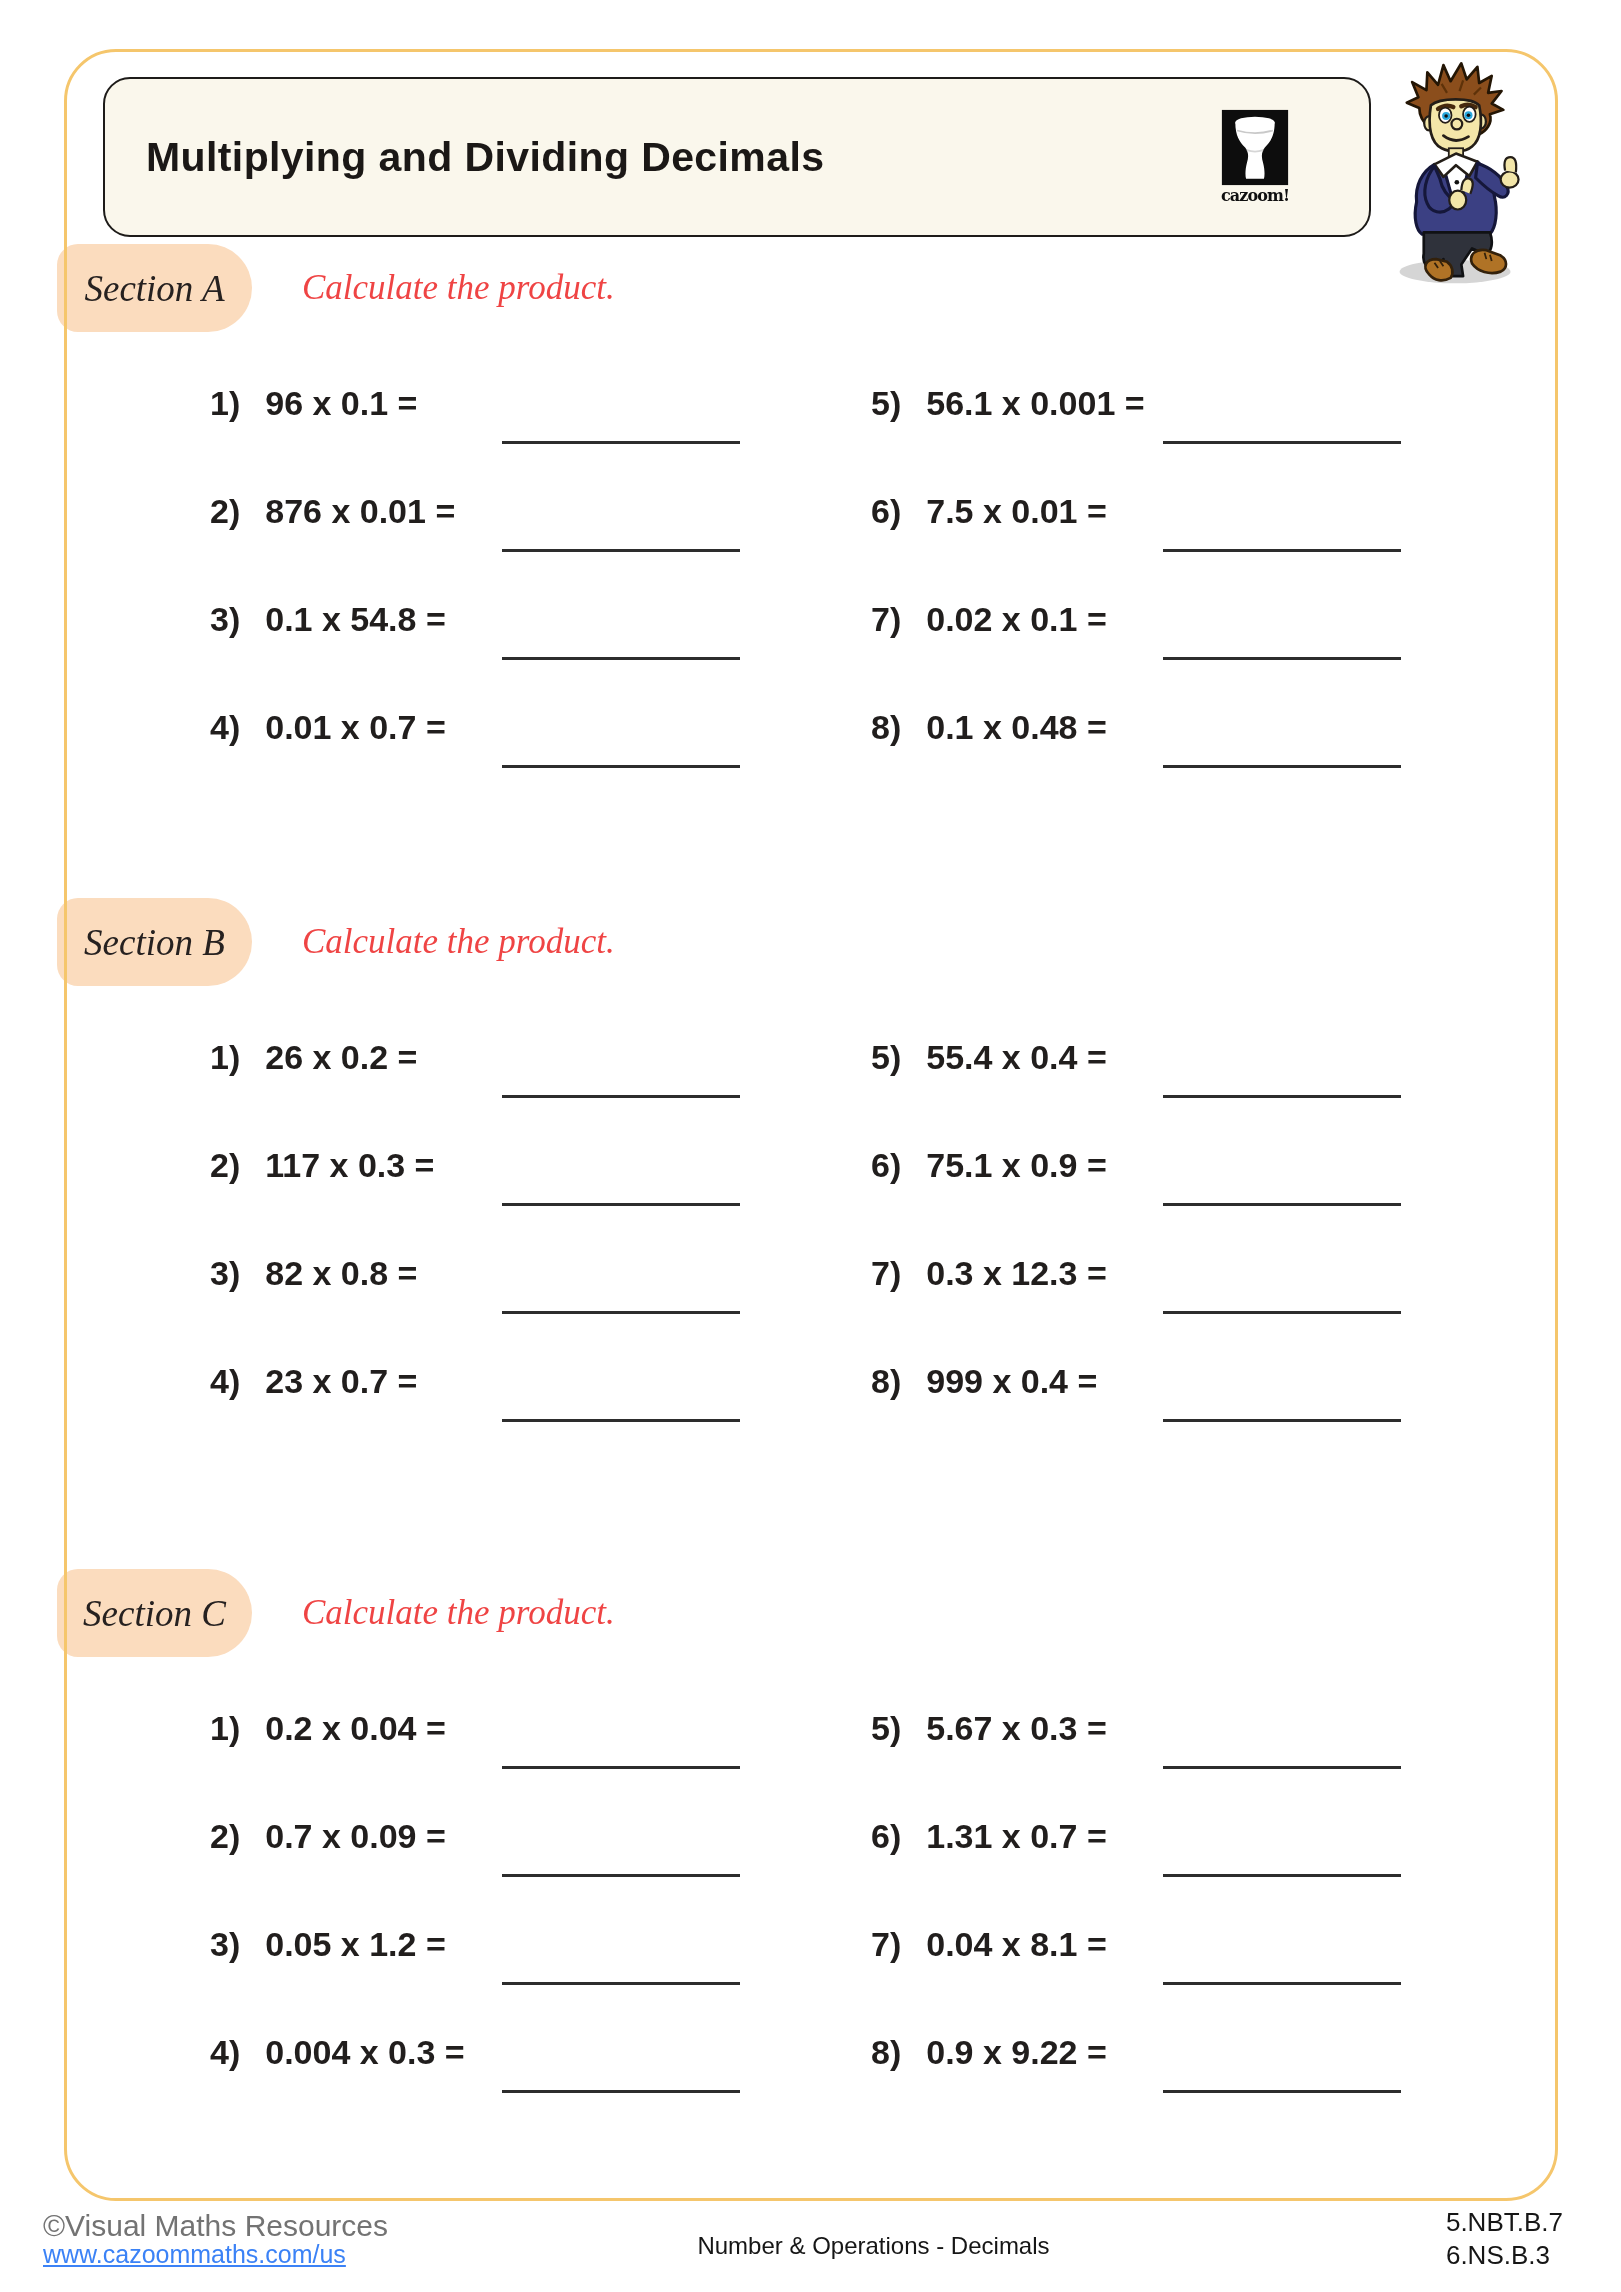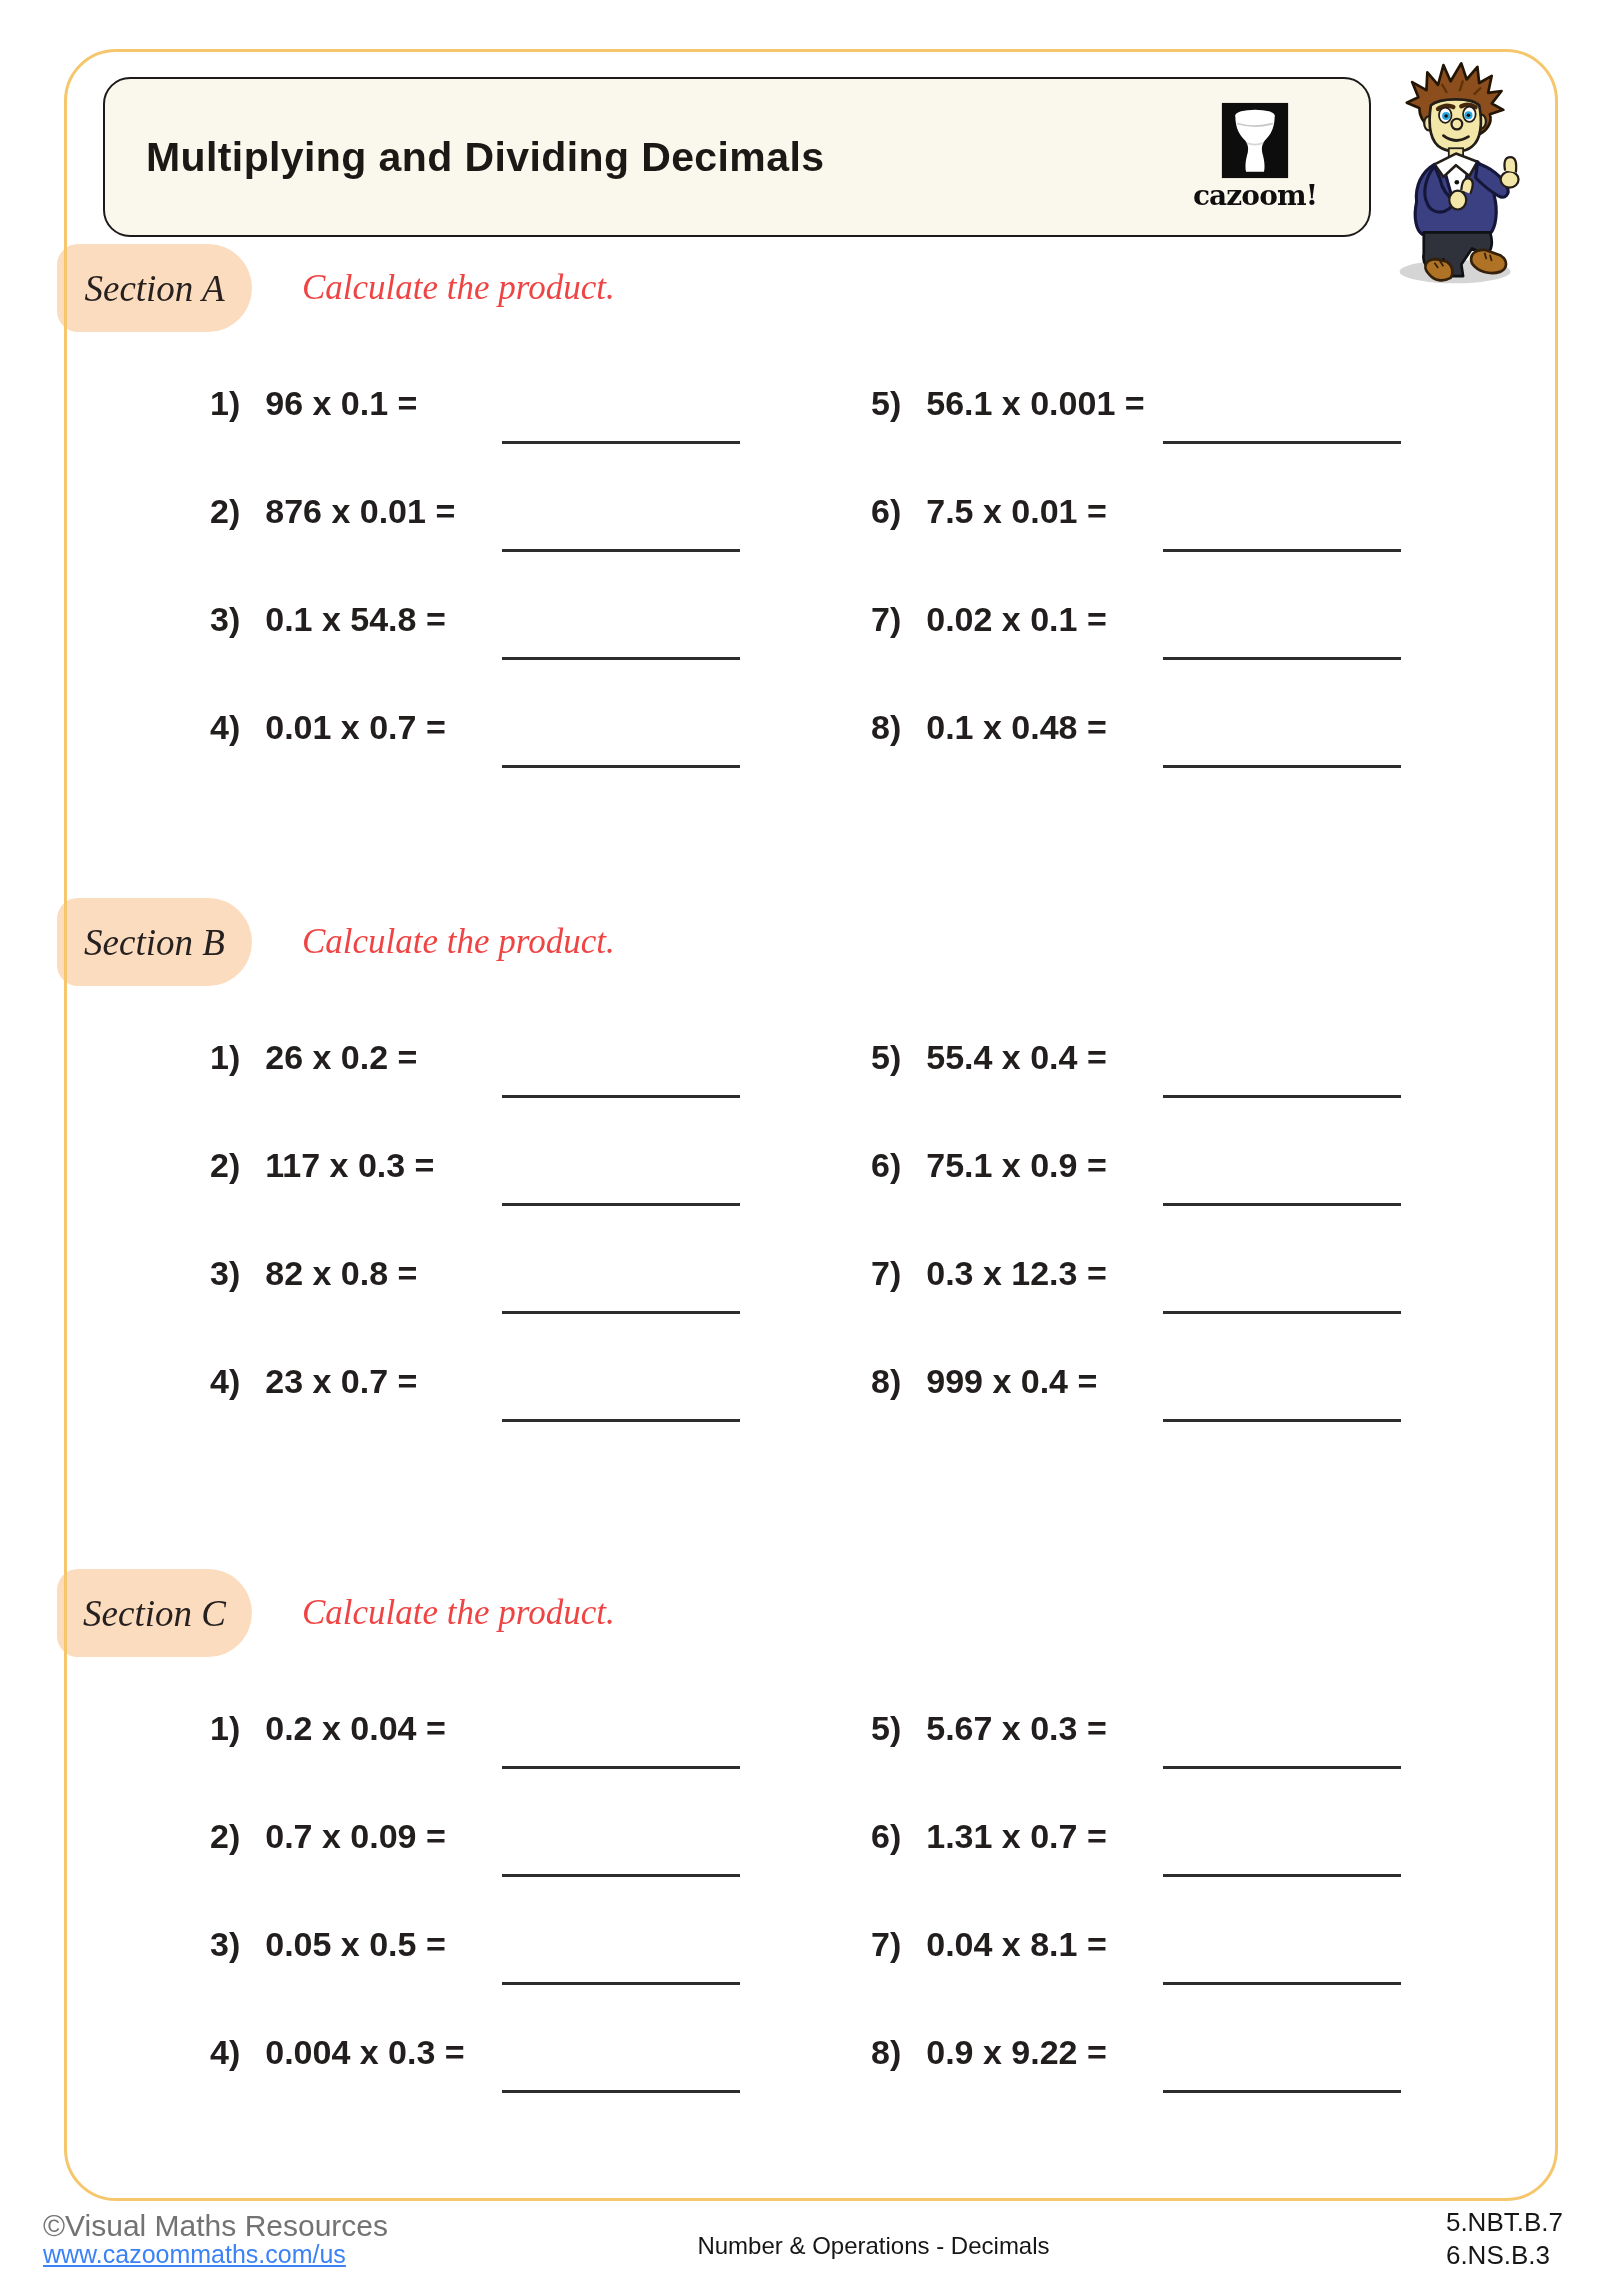--- a/index.html
+++ b/index.html
@@ -17,21 +17,21 @@
     position:absolute;left:103px;top:77px;width:1268px;height:160px;box-sizing:border-box;
     background:#FAF7EC;border:2.7px solid #1d1b19;border-radius:27px;z-index:2;
     display:flex;align-items:center;
   }
   .title-box h1{
     margin:0 0 0 41px;font-size:41px;font-weight:bold;letter-spacing:0.4px;color:#1b1816;flex:1;
   }
   .logo{display:flex;flex-direction:column;align-items:center;margin-right:47px;width:134px;}
   .logo-square svg{display:block;}
   .logo-text{
-    font-family:"DejaVu Serif",serif;font-weight:bold;font-size:28px;
+    font-family:"DejaVu Serif",serif;font-weight:bold;font-size:16px;
     letter-spacing:-0.9px;color:#0f0f0f;margin-top:0.9px;
   }
   
   .mascot{position:absolute;left:1388px;top:57px;width:152px;height:229px;z-index:6;}
   
   .sec{position:absolute;left:0;width:1622px;z-index:1;}
   #sec-a{top:244px;} #sec-b{top:898px;} #sec-c{top:1569px;}
   .pill{
     position:absolute;left:57px;top:0;width:195px;height:88px;background:#FBDCBE;
     border-radius:21.5px 45px 45px 21.5px;display:flex;align-items:center;justify-content:center;
@@ -272,21 +272,21 @@
     <div class="prob">
       <div class="ptext">
           <span class="pnum">2)</span>
           <span class="pexpr">0.7 x 0.09 =</span>
         </div>
       <div class="ansline"></div>
     </div>
     <div class="prob">
       <div class="ptext">
           <span class="pnum">3)</span>
-          <span class="pexpr">0.05 x 0.5 =</span>
+          <span class="pexpr">0.05 x 1.2 =</span>
         </div>
       <div class="ansline"></div>
     </div>
     <div class="prob">
       <div class="ptext">
           <span class="pnum">4)</span>
           <span class="pexpr">0.004 x 0.3 =</span>
         </div>
       <div class="ansline"></div>
     </div>

